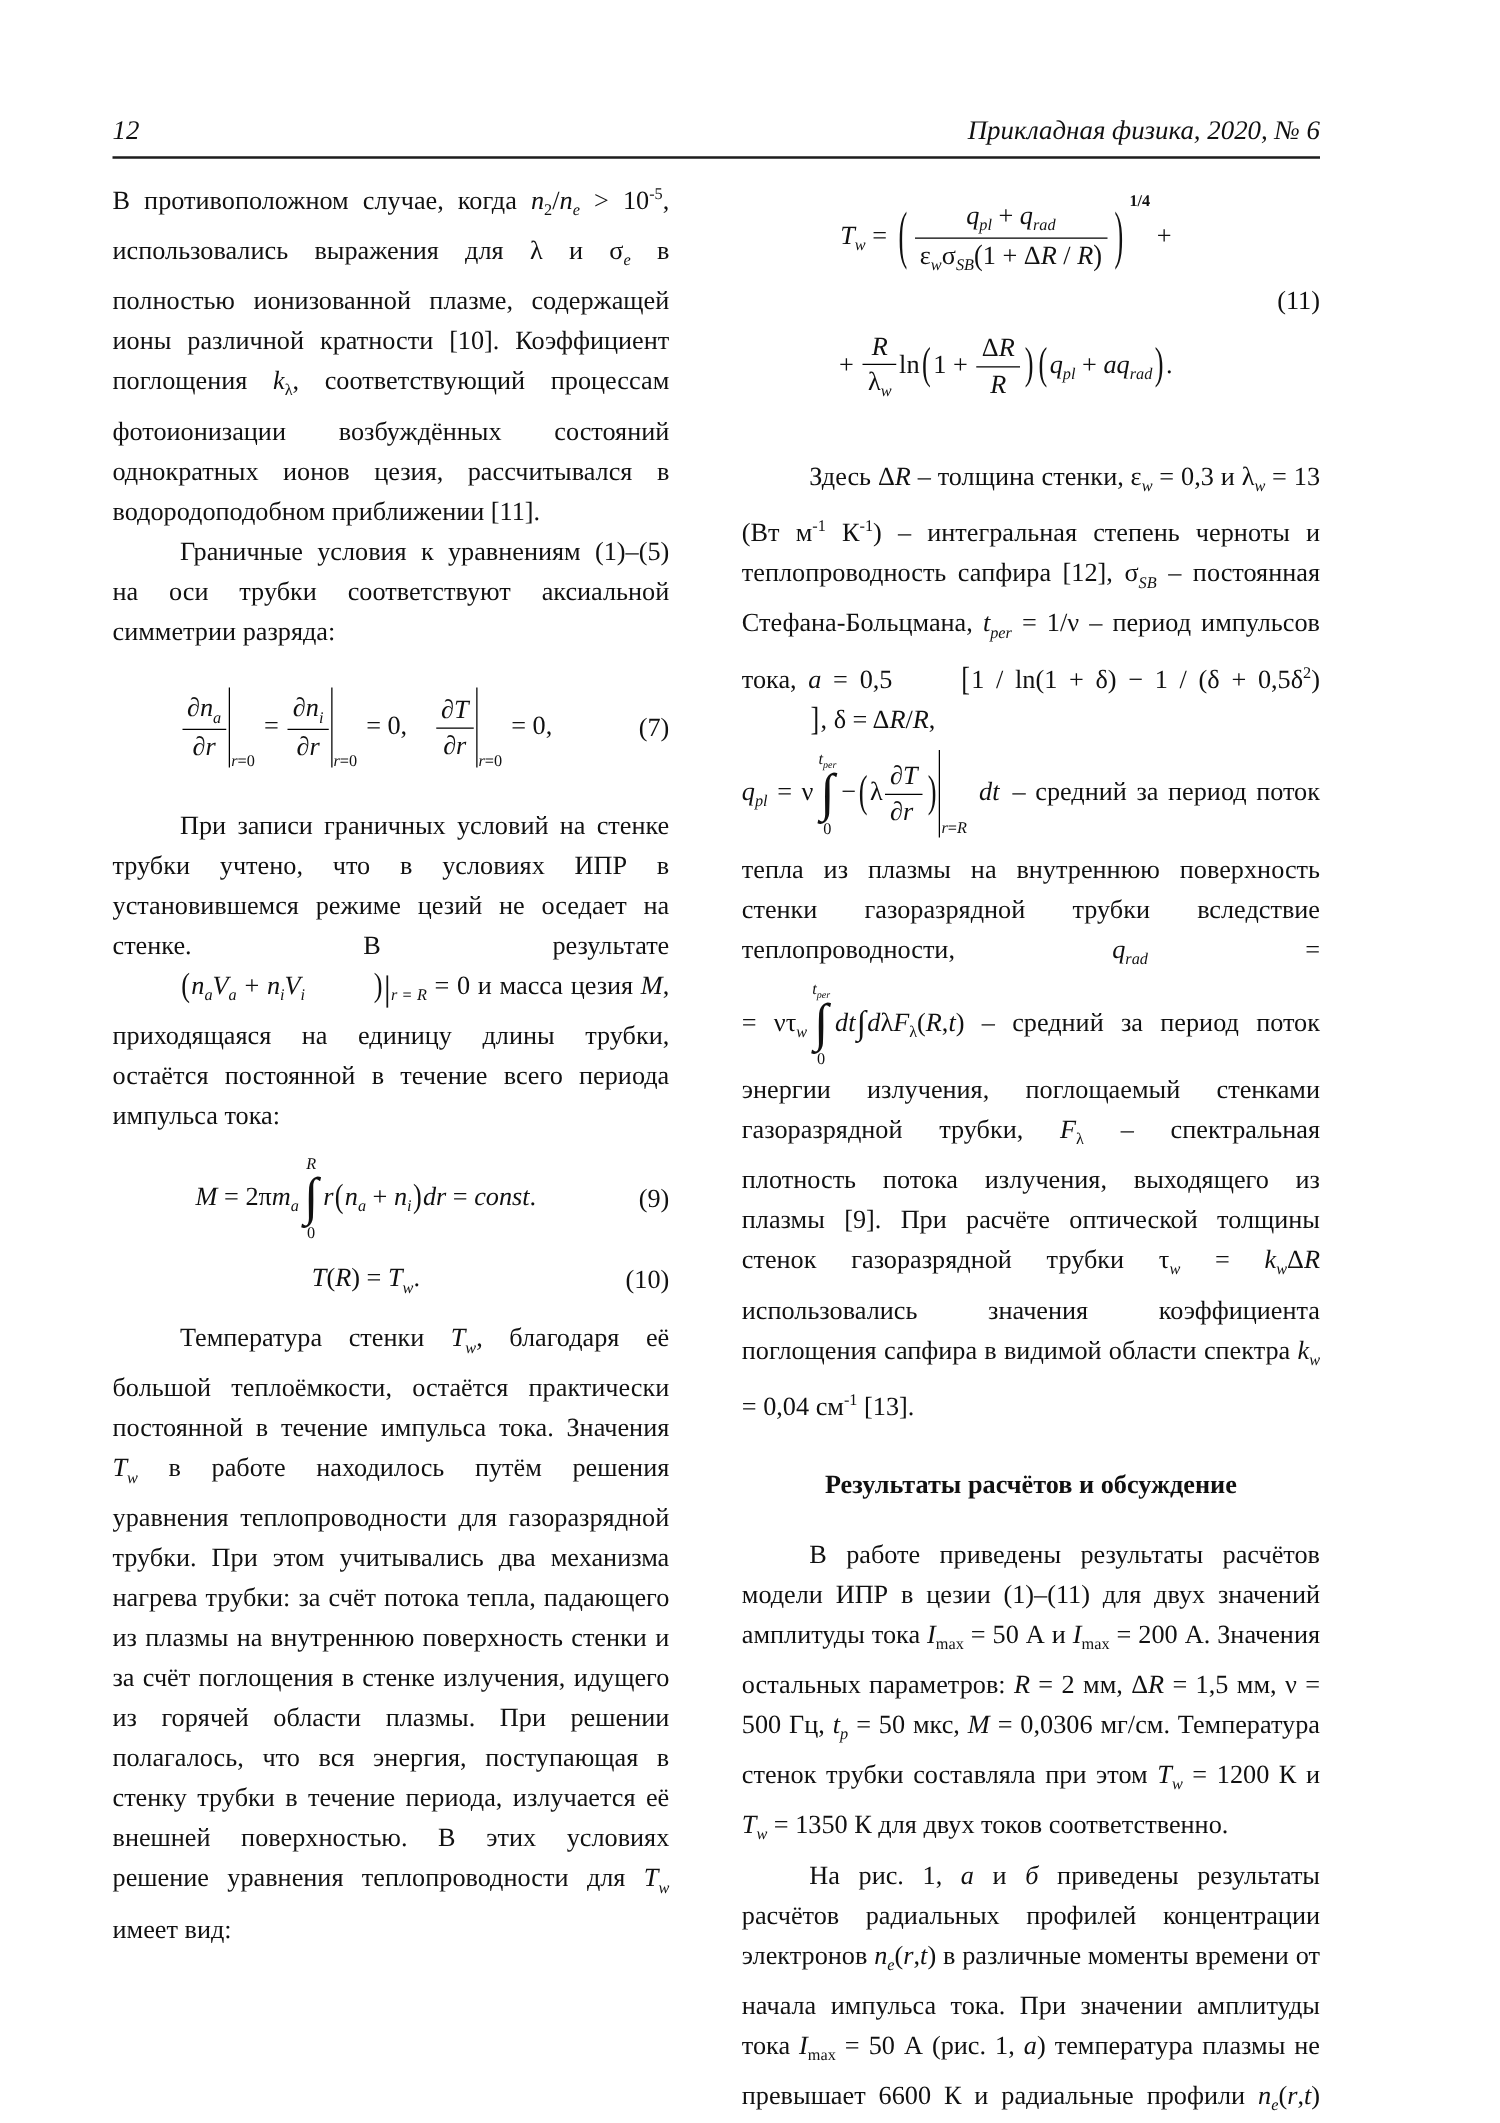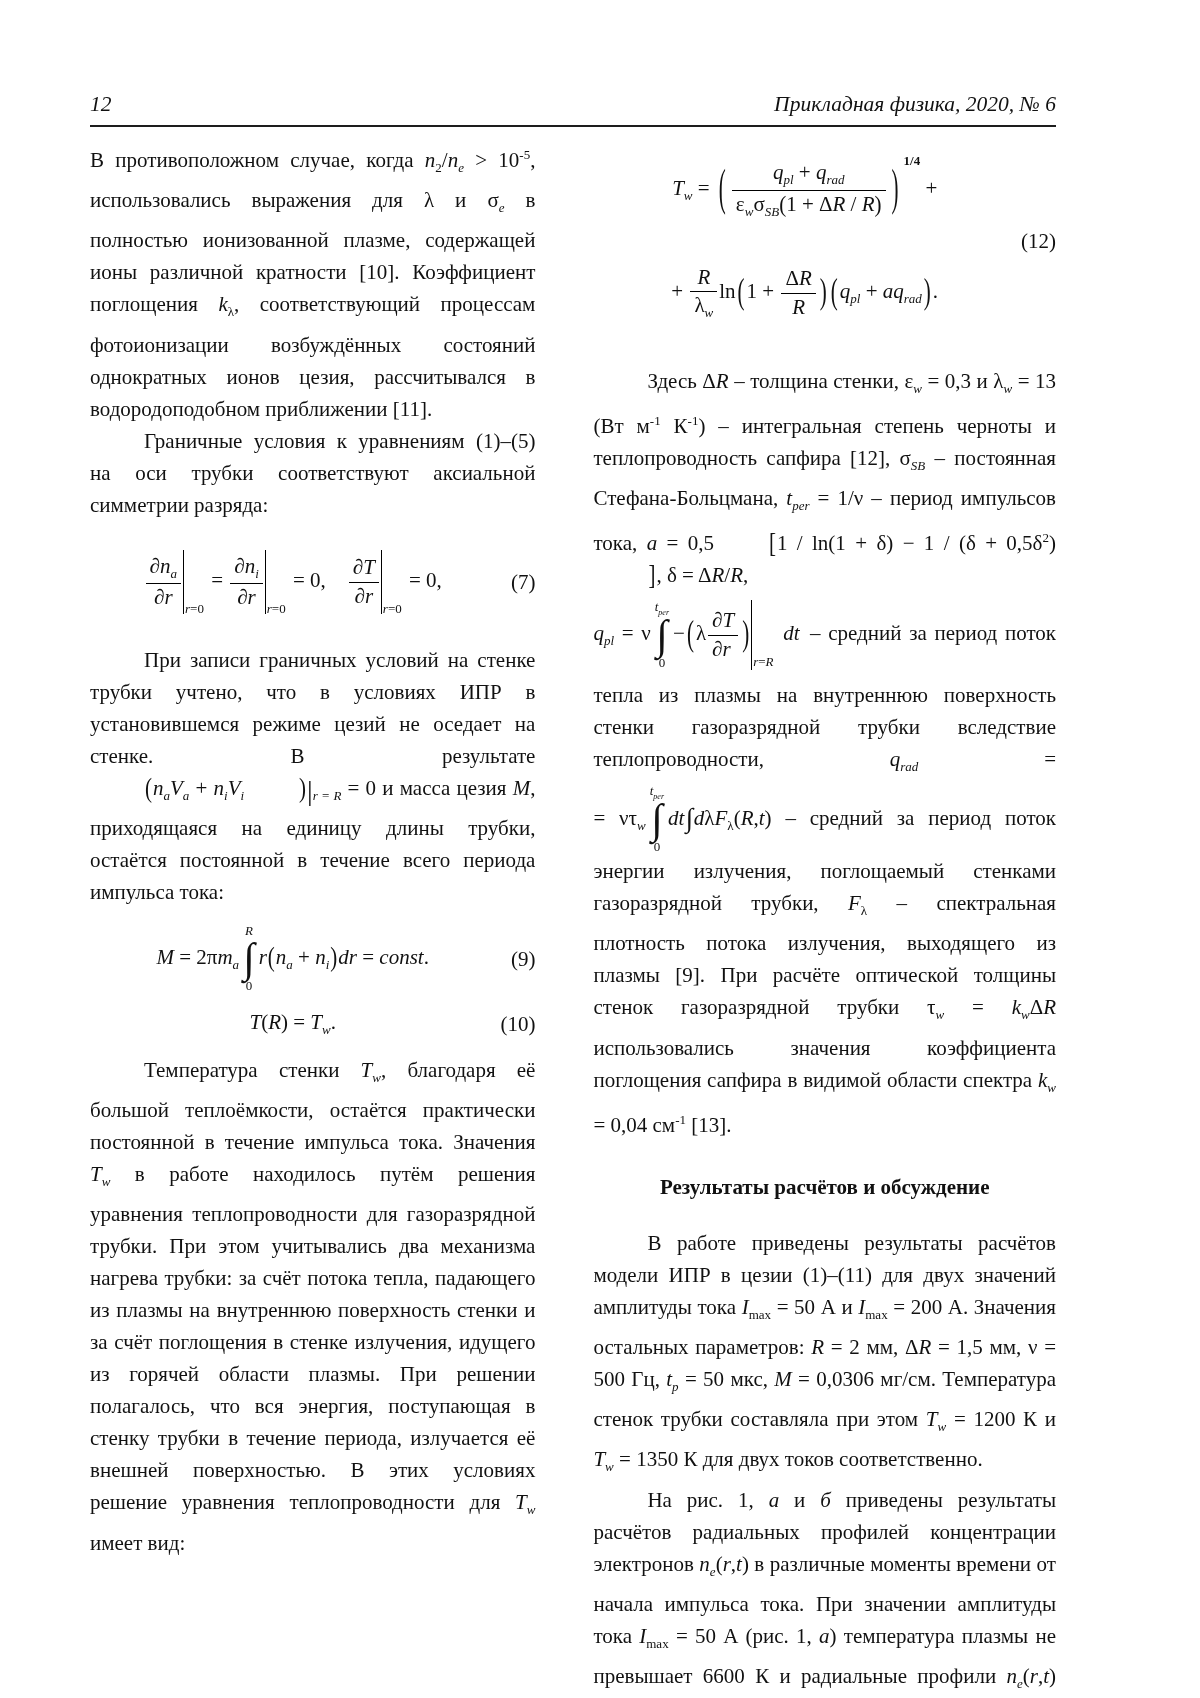--- a/index.html
+++ b/index.html
@@ -99,21 +99,21 @@
       <p class="ind">Температура стенки <i>T<sub>w</sub></i>, благодаря её большой теплоёмкости, остаётся практически постоянной в течение импульса тока. Значения <i>T<sub>w</sub></i> в работе находилось путём решения уравнения теплопроводности для газоразрядной трубки. При этом учитывались два механизма нагрева трубки: за счёт потока тепла, падающего из плазмы на внутреннюю поверхность стенки и за счёт поглощения в стенке излучения, идущего из горячей области плазмы. При решении полагалось, что вся энергия, поступающая в стенку трубки в течение периода, излучается её внешней поверхностью. В этих условиях решение уравнения теплопроводности для <i>T<sub>w</sub></i> имеет вид:</p>
     </div>
 
     <div class="col col-right">
 
       <div class="eqrow first">
         <span class="eq eq11block">
           <span class="eqline"><i>T<sub>w</sub></i> = <span class="bp3">(</span><span class="frac"><span class="nu"><i>q<sub>pl</sub></i> + <i>q<sub>rad</sub></i></span><span class="de">ε<sub><i>w</i></sub>σ<sub><i>SB</i></sub><span class="bp12">(</span>1 + Δ<i>R</i> / <i>R</i><span class="bp12">)</span></span></span><span class="bp3">)</span><sup class="pw">1/4</sup> +</span>
           <span class="eqline">+ <span class="frac"><span class="nu"><i>R</i></span><span class="de">λ<sub><i>w</i></sub></span></span>ln<span class="bp2">(</span>1 + <span class="frac"><span class="nu">Δ<i>R</i></span><span class="de"><i>R</i></span></span><span class="bp2">)</span><span class="bp2">(</span><i>q<sub>pl</sub></i> + <i>aq<sub>rad</sub></i><span class="bp2">)</span>.</span>
         </span>
-        <span class="eqnum">(12)</span>
+        <span class="eqnum">(11)</span>
       </div>
 
       <p class="ind">Здесь Δ<i>R</i> – толщина стенки, ε<sub><i>w</i></sub> = 0,3 и λ<sub><i>w</i></sub> = 13 (Вт м<sup>-1</sup> К<sup>-1</sup>) – интегральная степень черноты и теплопроводность сапфира [12], σ<sub><i>SB</i></sub> – постоянная Стефана-Больцмана, <i>t<sub>per</sub></i> = 1/ν – период импульсов тока, <i>a</i> = 0,5<span class="bp15">[</span>1 / ln(1 + δ) − 1 / (δ + 0,5δ<sup>2</sup>)<span class="bp15">]</span>, δ = Δ<i>R</i>/<i>R</i>,</p>
       <p class="jlast"><i>q<sub>pl</sub></i> = ν<span class="dint">
             <span class="il"><i>t<sub>per</sub></i></span>
             <span class="is">∫</span>
             <span class="il">0</span>
           </span>−<span class="bp2">(</span>λ<span class="frac"><span class="nu">∂<i>T</i></span><span class="de">∂<i>r</i></span></span><span class="bp2">)</span><span class="vb v25"></span><span class="vsub"><i>r</i>=<i>R</i></span> <i>dt</i> – средний за период поток тепла из плазмы на внутреннюю поверхность стенки газоразрядной трубки вследствие теплопроводности, <i>q<sub>rad</sub></i> =</p>
       <p>= ντ<sub><i>w</i></sub><span class="dint">
             <span class="il"><i>t<sub>per</sub></i></span>

